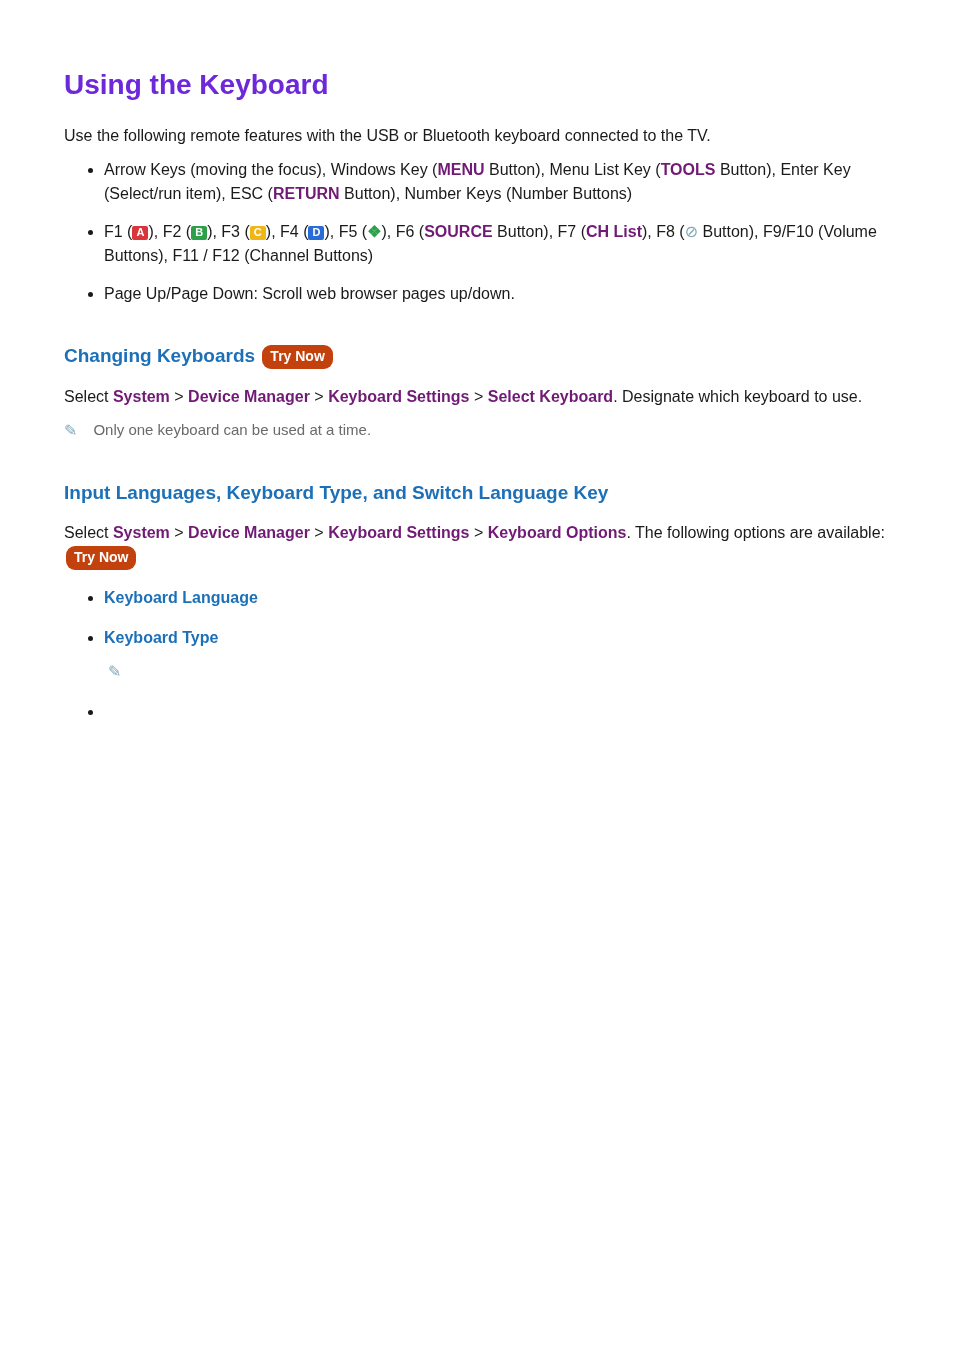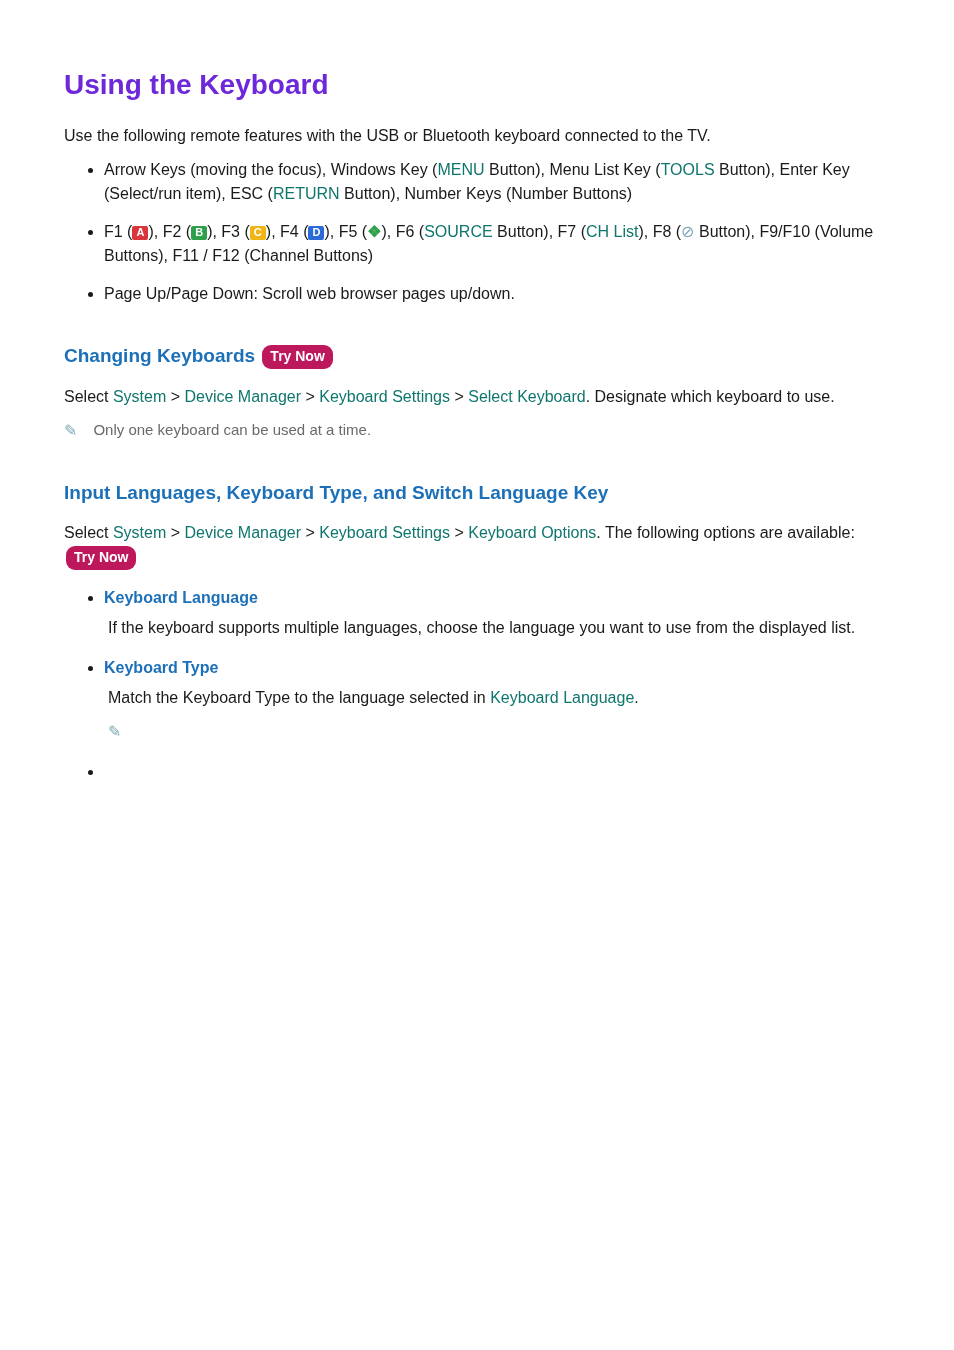--- a/index.html
+++ b/index.html
@@ -17,34 +17,34 @@
     font-size: 28px;
     margin: 0 0 18px 0;
   }
   h2.section-title {
     color: #1c70b8;
     font-weight: 700;
     font-size: 19px;
     margin: 36px 0 14px 0;
   }
   .hl {
-    color: #0f766e;
-    font-weight: 400;
+    color: #701a75;
+    font-weight: 700;
   }
   ul.top-list {
     list-style: disc;
     padding-left: 40px;
     margin: 10px 0 10px 0;
   }
   ul.top-list > li {
     margin-bottom: 14px;
   }
   .pill {
     display: inline-block;
-    background: #be185d;
+    background: #c2410c;
     color: #ffffff;
     font-weight: 600;
     font-size: 14px;
     padding: 1px 8px 2px 8px;
     border-radius: 9px;
     vertical-align: middle;
     margin-left: 2px;
   }
   .pencil-note {
     display: flex;
@@ -142,26 +142,22 @@
 
 <h2 class="section-title">Input Languages, Keyboard Type, and Switch Language Key</h2>
 
 <p>
   <span>Select </span><span class="hl">System</span><span> &gt; </span><span class="hl">Device Manager</span><span> &gt; </span><span class="hl">Keyboard Settings</span><span> &gt; </span><span class="hl">Keyboard Options</span><span>. The following options are available: </span><span class="pill">Try Now</span>
 </p>
 
 <ul class="opt-list">
   <li>
     <div class="opt-head">Keyboard Language</div>
-    <div class="opt-body">If the keyboard supports multiple languages, choose the language you want to use from the displayed list.</div>
   </li>
   <li>
     <div class="opt-head">Keyboard Type</div>
-    <div class="opt-body">
-      <span>Match the Keyboard Type to the language selected in </span><span class="hl">Keyboard Language</span><span>.</span>
-    </div>
     <div class="sub-note">
       <span class="pencil">✎</span>
     </div>
   </li>
   <li>
   </li>
 </ul>
 
 </body></html>

